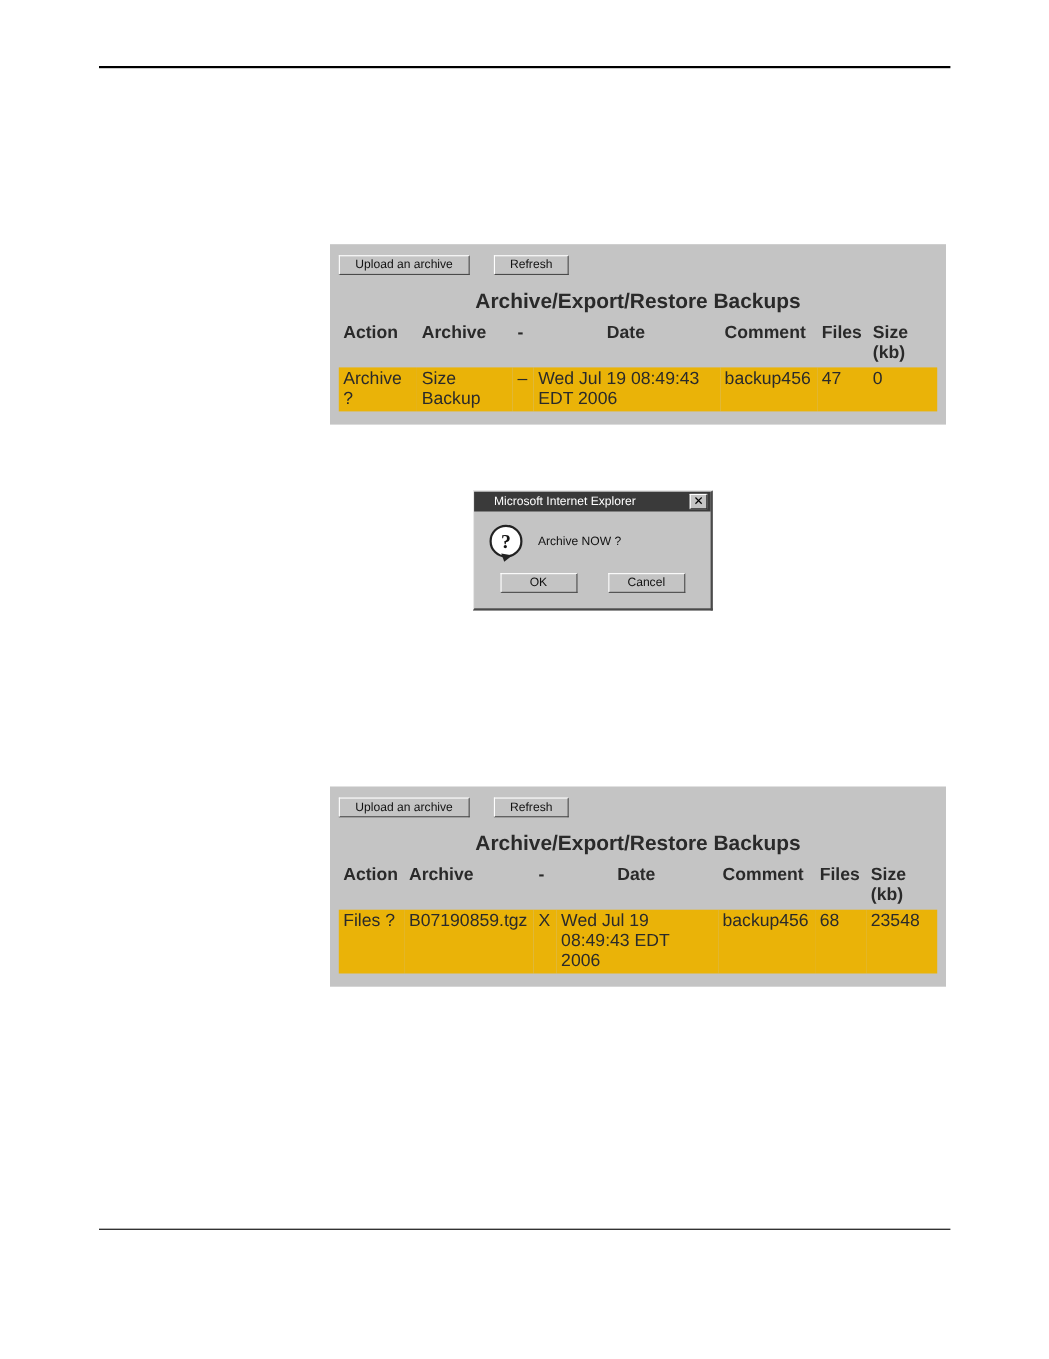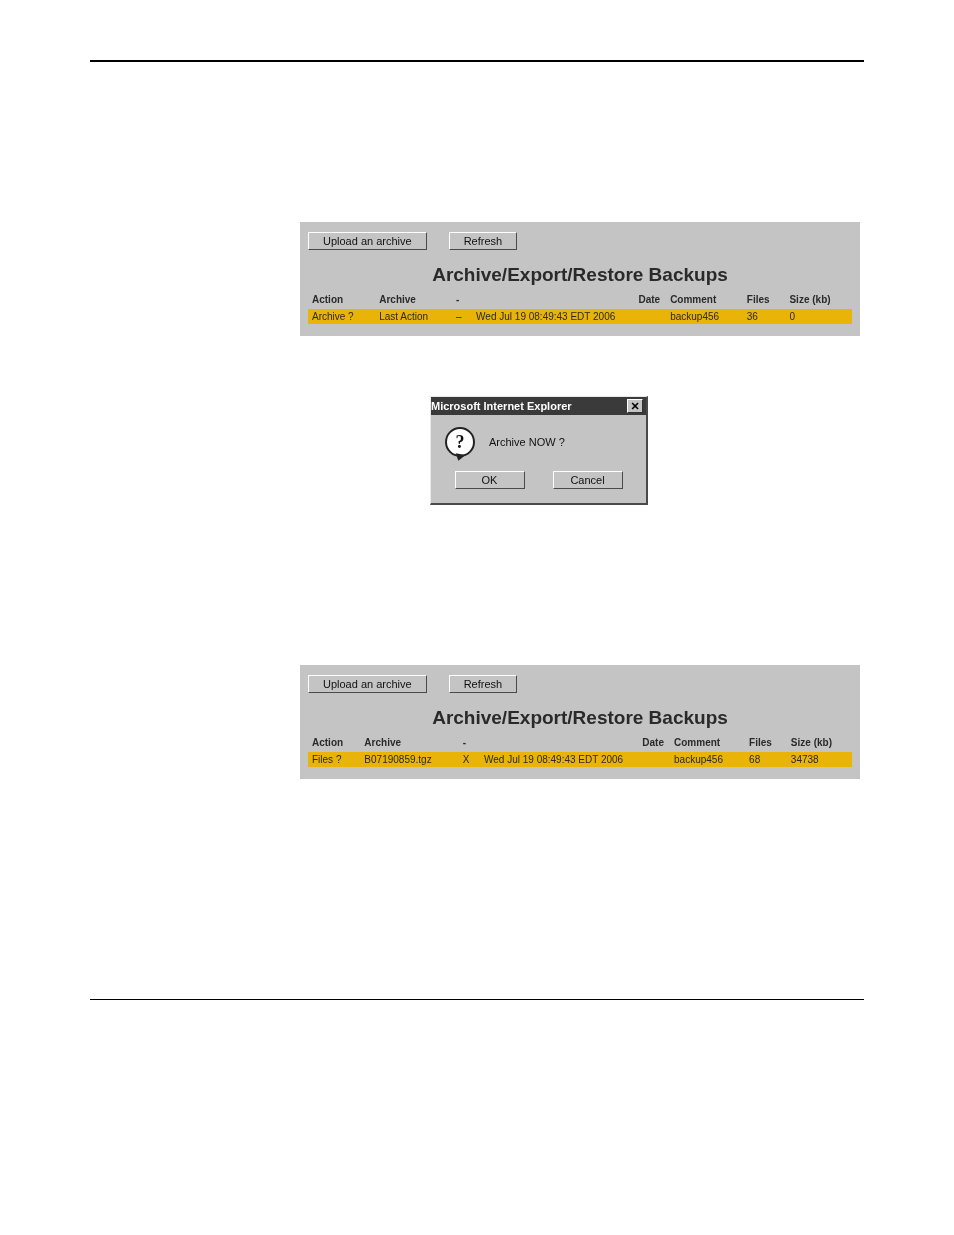--- a/index.html
+++ b/index.html
@@ -53,29 +53,29 @@
   }
   .panel-title {
     text-align: center;
     font-weight: bold;
     font-size: 19px;
     padding: 4px 0 6px 0;
   }
   table.grid {
     width: 100%;
     border-collapse: collapse;
-    font-size: 10px;
+    font-size: 16px;
   }
   table.grid th {
     text-align: left;
     font-weight: bold;
     padding: 2px 6px 4px 4px;
     vertical-align: top;
   }
-  table.grid th.c { text-align: right; }
+  table.grid th.c { text-align: center; }
   table.grid td {
     padding: 2px 6px 2px 4px;
     vertical-align: top;
     background: #eab308;
   }
 
   
   .dialog {
     width: 218px;
     margin-left: 340px;
@@ -85,22 +85,22 @@
     border-right: 2px solid #4a4a4a;
     border-bottom: 2px solid #4a4a4a;
     font-size: 11px;
   }
   .titlebar {
     background: #3a3a3a;
     color: #fff;
     display: flex;
     align-items: center;
     justify-content: space-between;
-    padding: 2px 3px 2px 0;
-    font-weight: bold;
+    padding: 2px 3px 2px 18px;
+    font-weight: normal;
     font-size: 11px;
   }
   .closebox {
     width: 16px;
     height: 14px;
     background: #c4c4c4;
     border-top: 1px solid #fff;
     border-left: 1px solid #fff;
     border-right: 1px solid #333;
     border-bottom: 1px solid #333;
@@ -178,25 +178,25 @@
           <th>-</th>
           <th class="c">Date</th>
           <th>Comment</th>
           <th>Files</th>
           <th>Size (kb)</th>
         </tr>
       </thead>
       <tbody>
         <tr>
           <td>Archive ?</td>
-          <td>Last Action</td>
+          <td>Size Backup</td>
           <td>–</td>
           <td>Wed Jul 19 08:49:43 EDT 2006</td>
           <td>backup456</td>
-          <td>36</td>
+          <td>47</td>
           <td>0</td>
         </tr>
       </tbody>
     </table>
   </div>
 
   <div class="spacer-md"></div>
 
   <div class="dialog">
     <div class="titlebar">
@@ -236,21 +236,21 @@
         </tr>
       </thead>
       <tbody>
         <tr>
           <td>Files ?</td>
           <td>B07190859.tgz</td>
           <td>X</td>
           <td>Wed Jul 19 08:49:43 EDT 2006</td>
           <td>backup456</td>
           <td>68</td>
-          <td>34738</td>
+          <td>23548</td>
         </tr>
       </tbody>
     </table>
   </div>
 
   <div class="footer-space"></div>
   <hr class="rule-thin">
 </div>
 
 </body></html>

